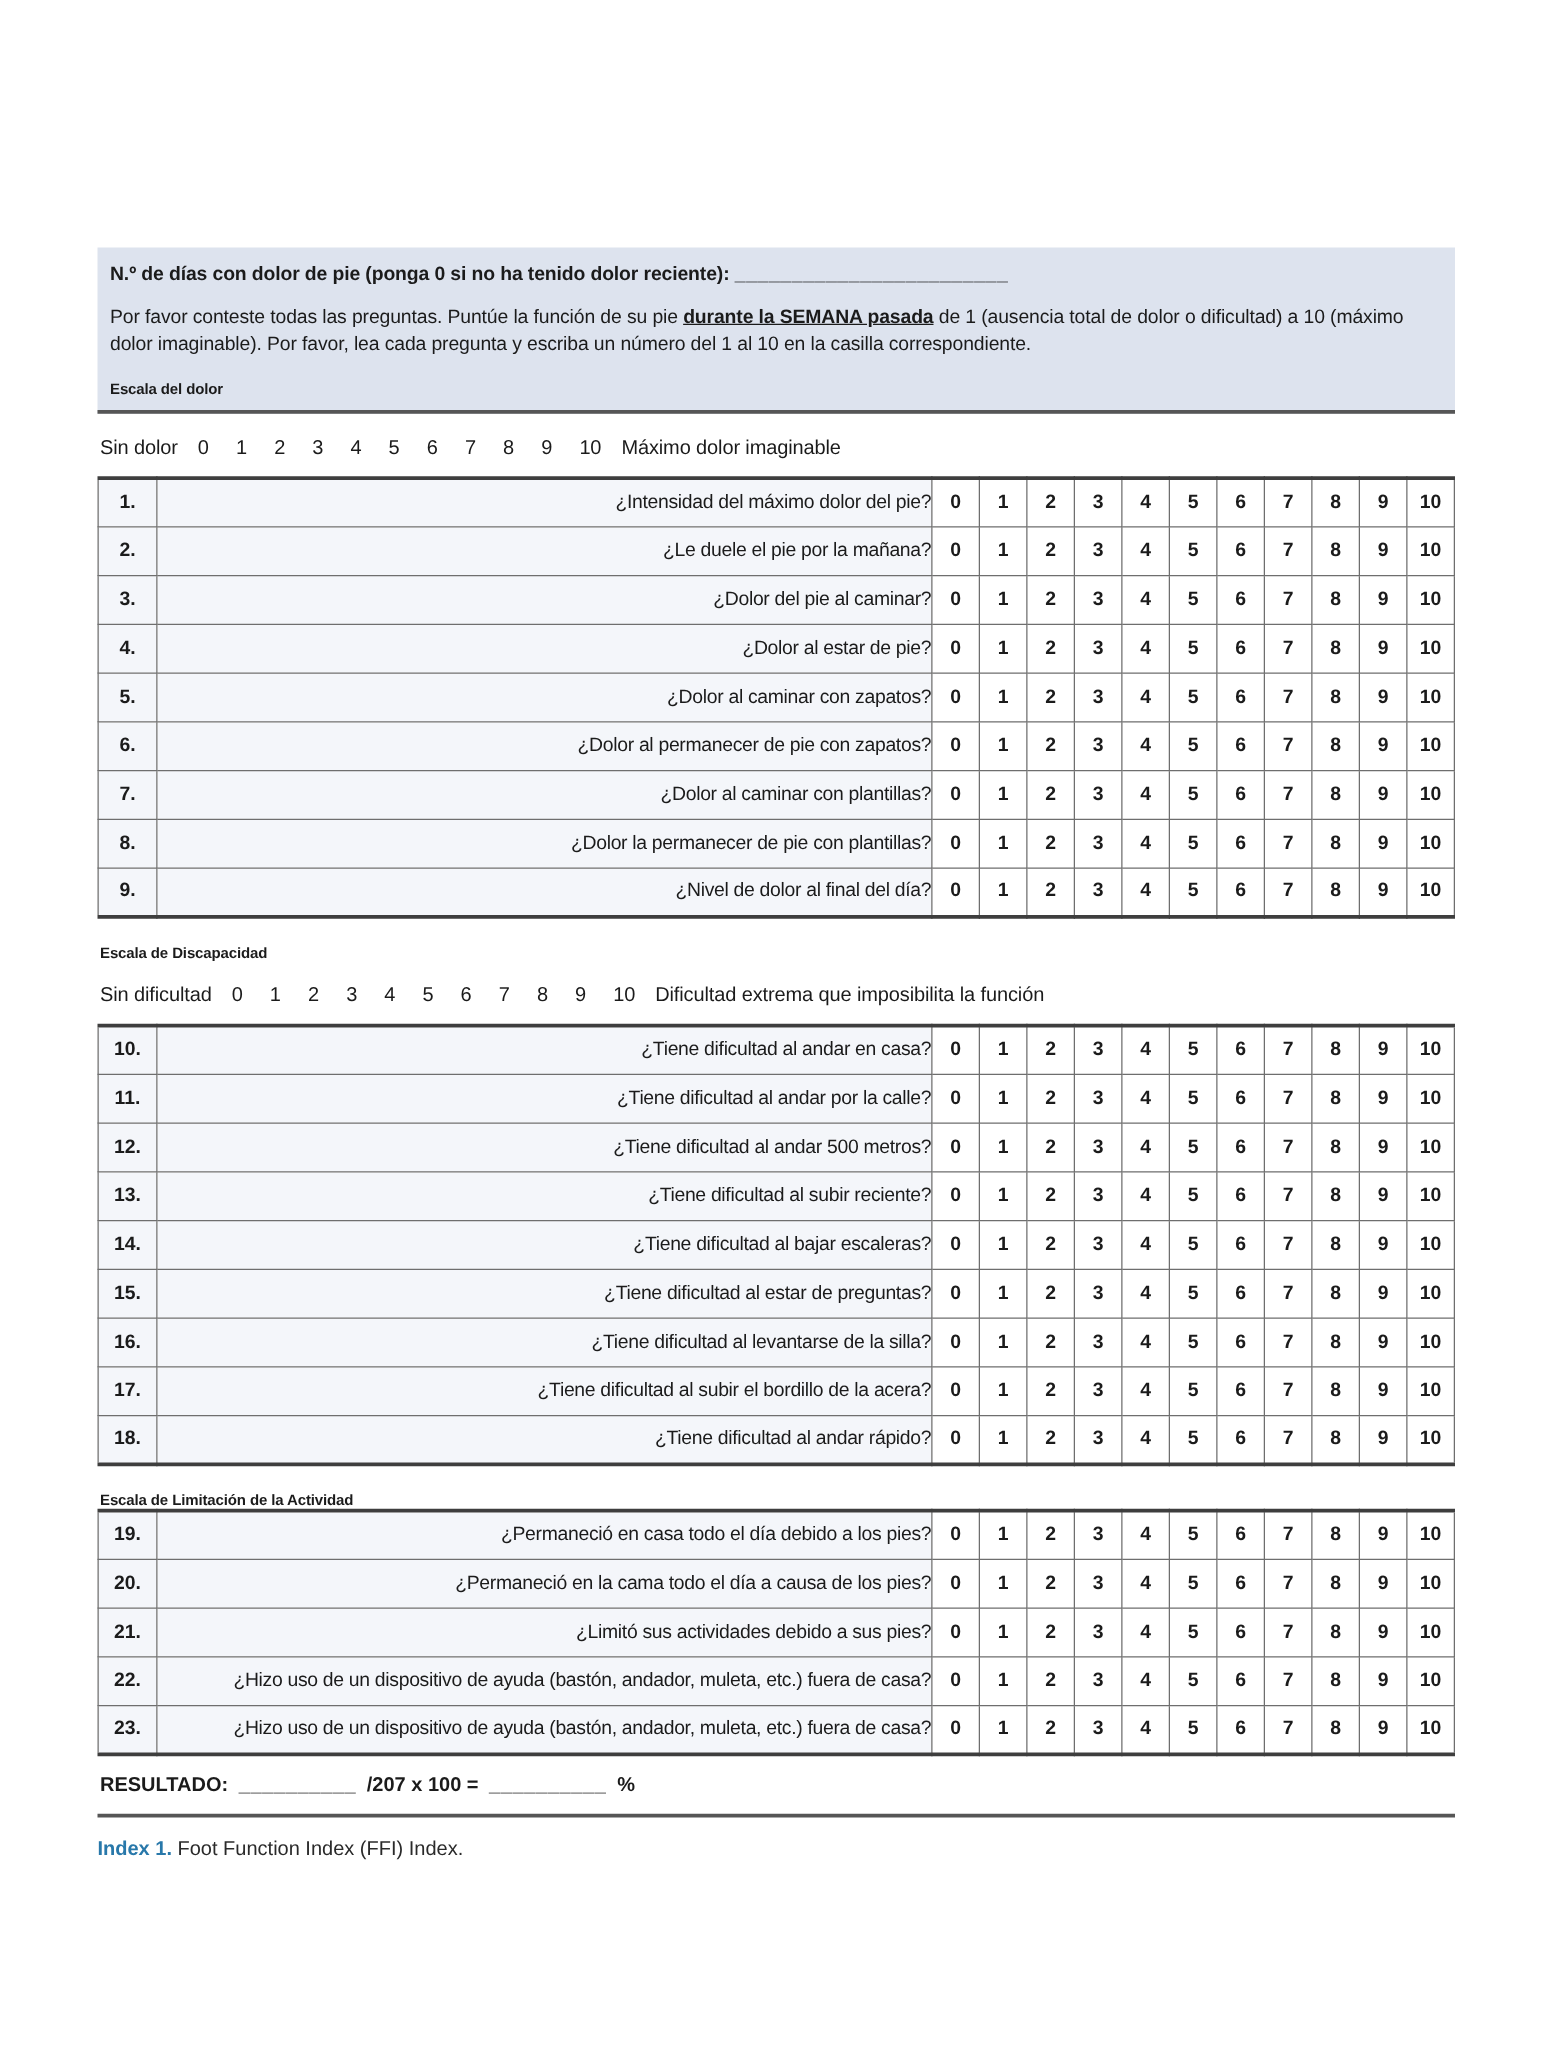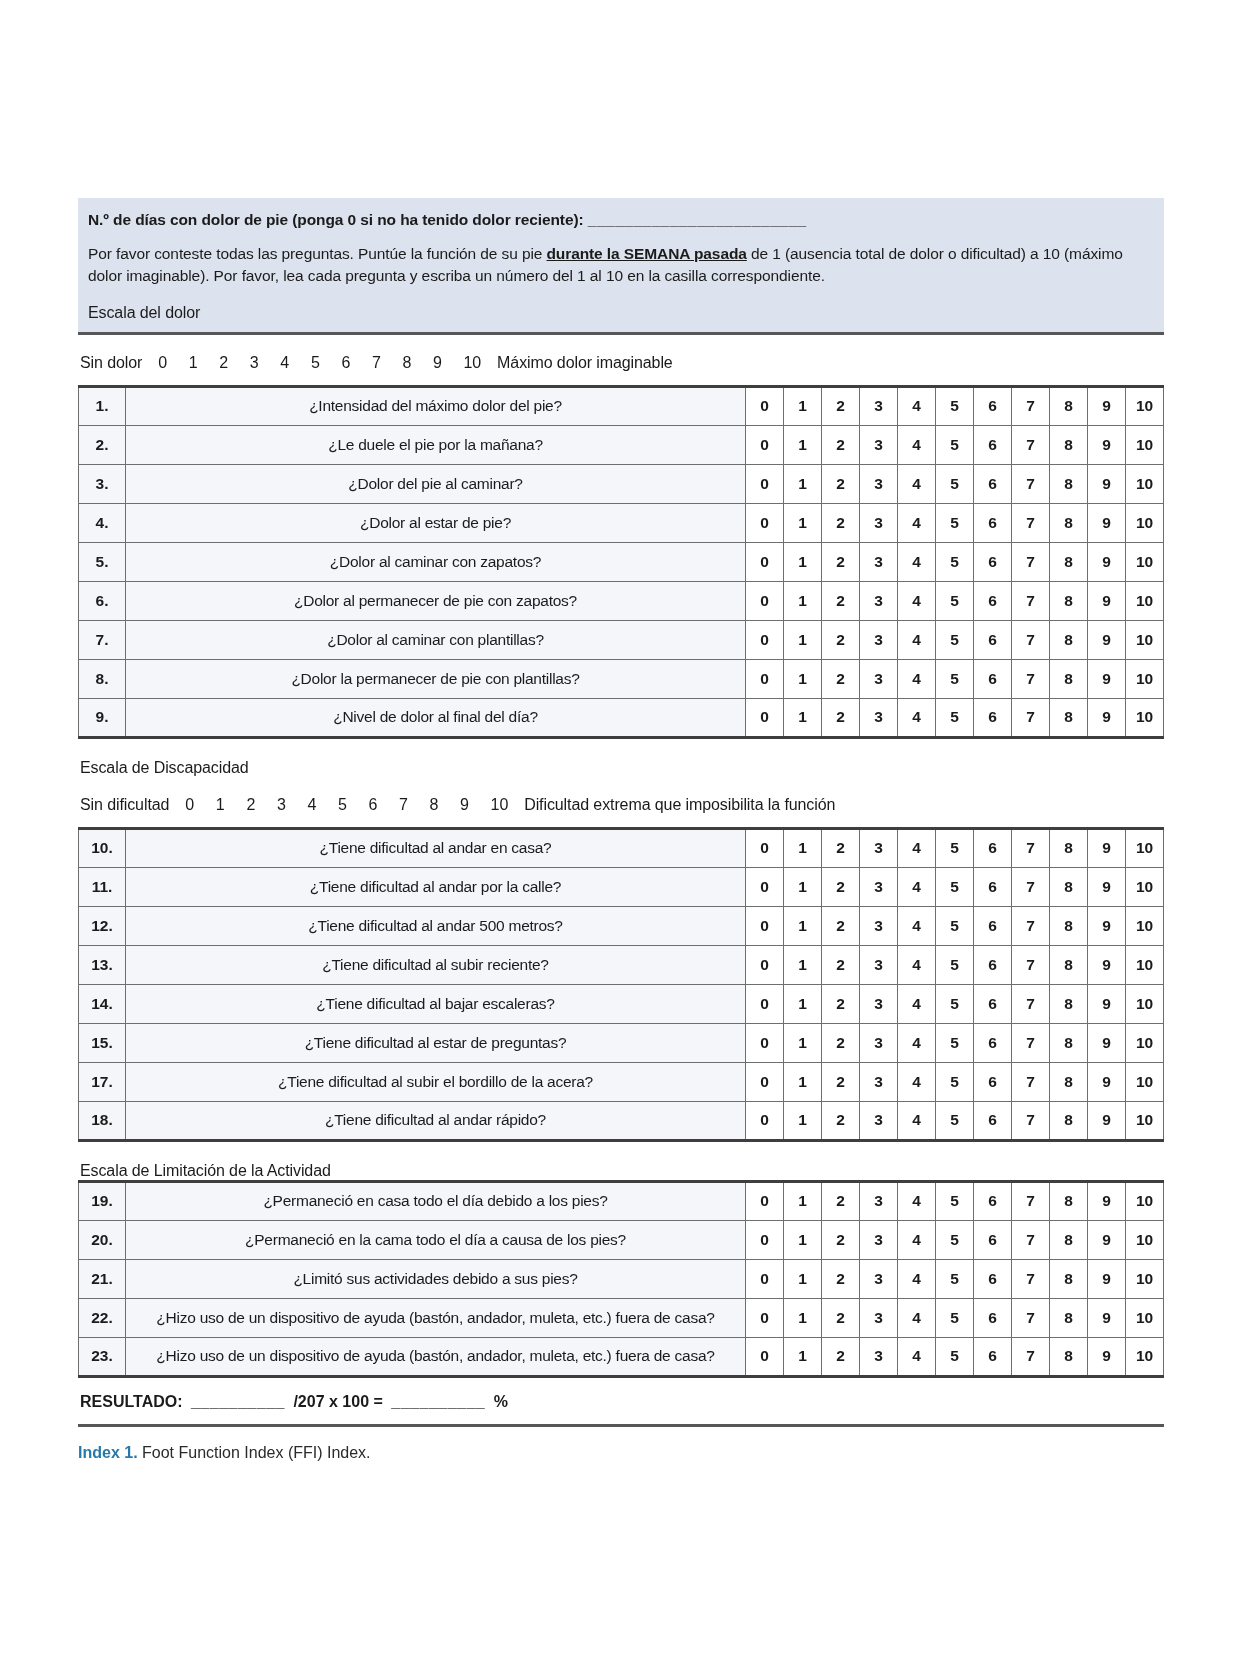--- a/index.html
+++ b/index.html
@@ -37,22 +37,22 @@
     font-weight:700;
     letter-spacing:0.5px;
     white-space:nowrap;
   }
   .instructions{
     margin:0 0 16px 0;
     line-height:1.45;
     letter-spacing:-0.1px;
   }
   .section-title{
-    font-weight:400;
-    font-size:16px;
+    font-weight:700;
+    font-size:12px;
     margin:0;
     letter-spacing:-0.1px;
   }
   .section-title.outside{
     margin:20px 0 0 2px;
   }
   .scale-line{
     font-weight:400;
     font-size:16px;
     margin:19px 0 13px 2px;
@@ -79,21 +79,21 @@
   }
   td.numcol{
     width:47px;
     text-align:center;
     font-weight:700;
     background:var(--row-tint);
   }
   td.question{
     background:var(--row-tint);
     padding-left:11px;
-    text-align:center;
+    text-align:right;
     letter-spacing:-0.25px;
     white-space:nowrap;
   }
   td.score{
     width:38px;
     text-align:center;
     font-weight:700;
     background:#ffffff;
   }
   .result-line{
@@ -365,20 +365,35 @@
           <td class="score">3</td>
           <td class="score">4</td>
           <td class="score">5</td>
           <td class="score">6</td>
           <td class="score">7</td>
           <td class="score">8</td>
           <td class="score">9</td>
           <td class="score">10</td>
         </tr>
         <tr>
+          <td class="numcol">16.</td>
+          <td class="question">¿Tiene dificultad al levantarse de la silla?</td>
+          <td class="score">0</td>
+          <td class="score">1</td>
+          <td class="score">2</td>
+          <td class="score">3</td>
+          <td class="score">4</td>
+          <td class="score">5</td>
+          <td class="score">6</td>
+          <td class="score">7</td>
+          <td class="score">8</td>
+          <td class="score">9</td>
+          <td class="score">10</td>
+        </tr>
+        <tr>
           <td class="numcol">17.</td>
           <td class="question">¿Tiene dificultad al subir el bordillo de la acera?</td>
           <td class="score">0</td>
           <td class="score">1</td>
           <td class="score">2</td>
           <td class="score">3</td>
           <td class="score">4</td>
           <td class="score">5</td>
           <td class="score">6</td>
           <td class="score">7</td>

